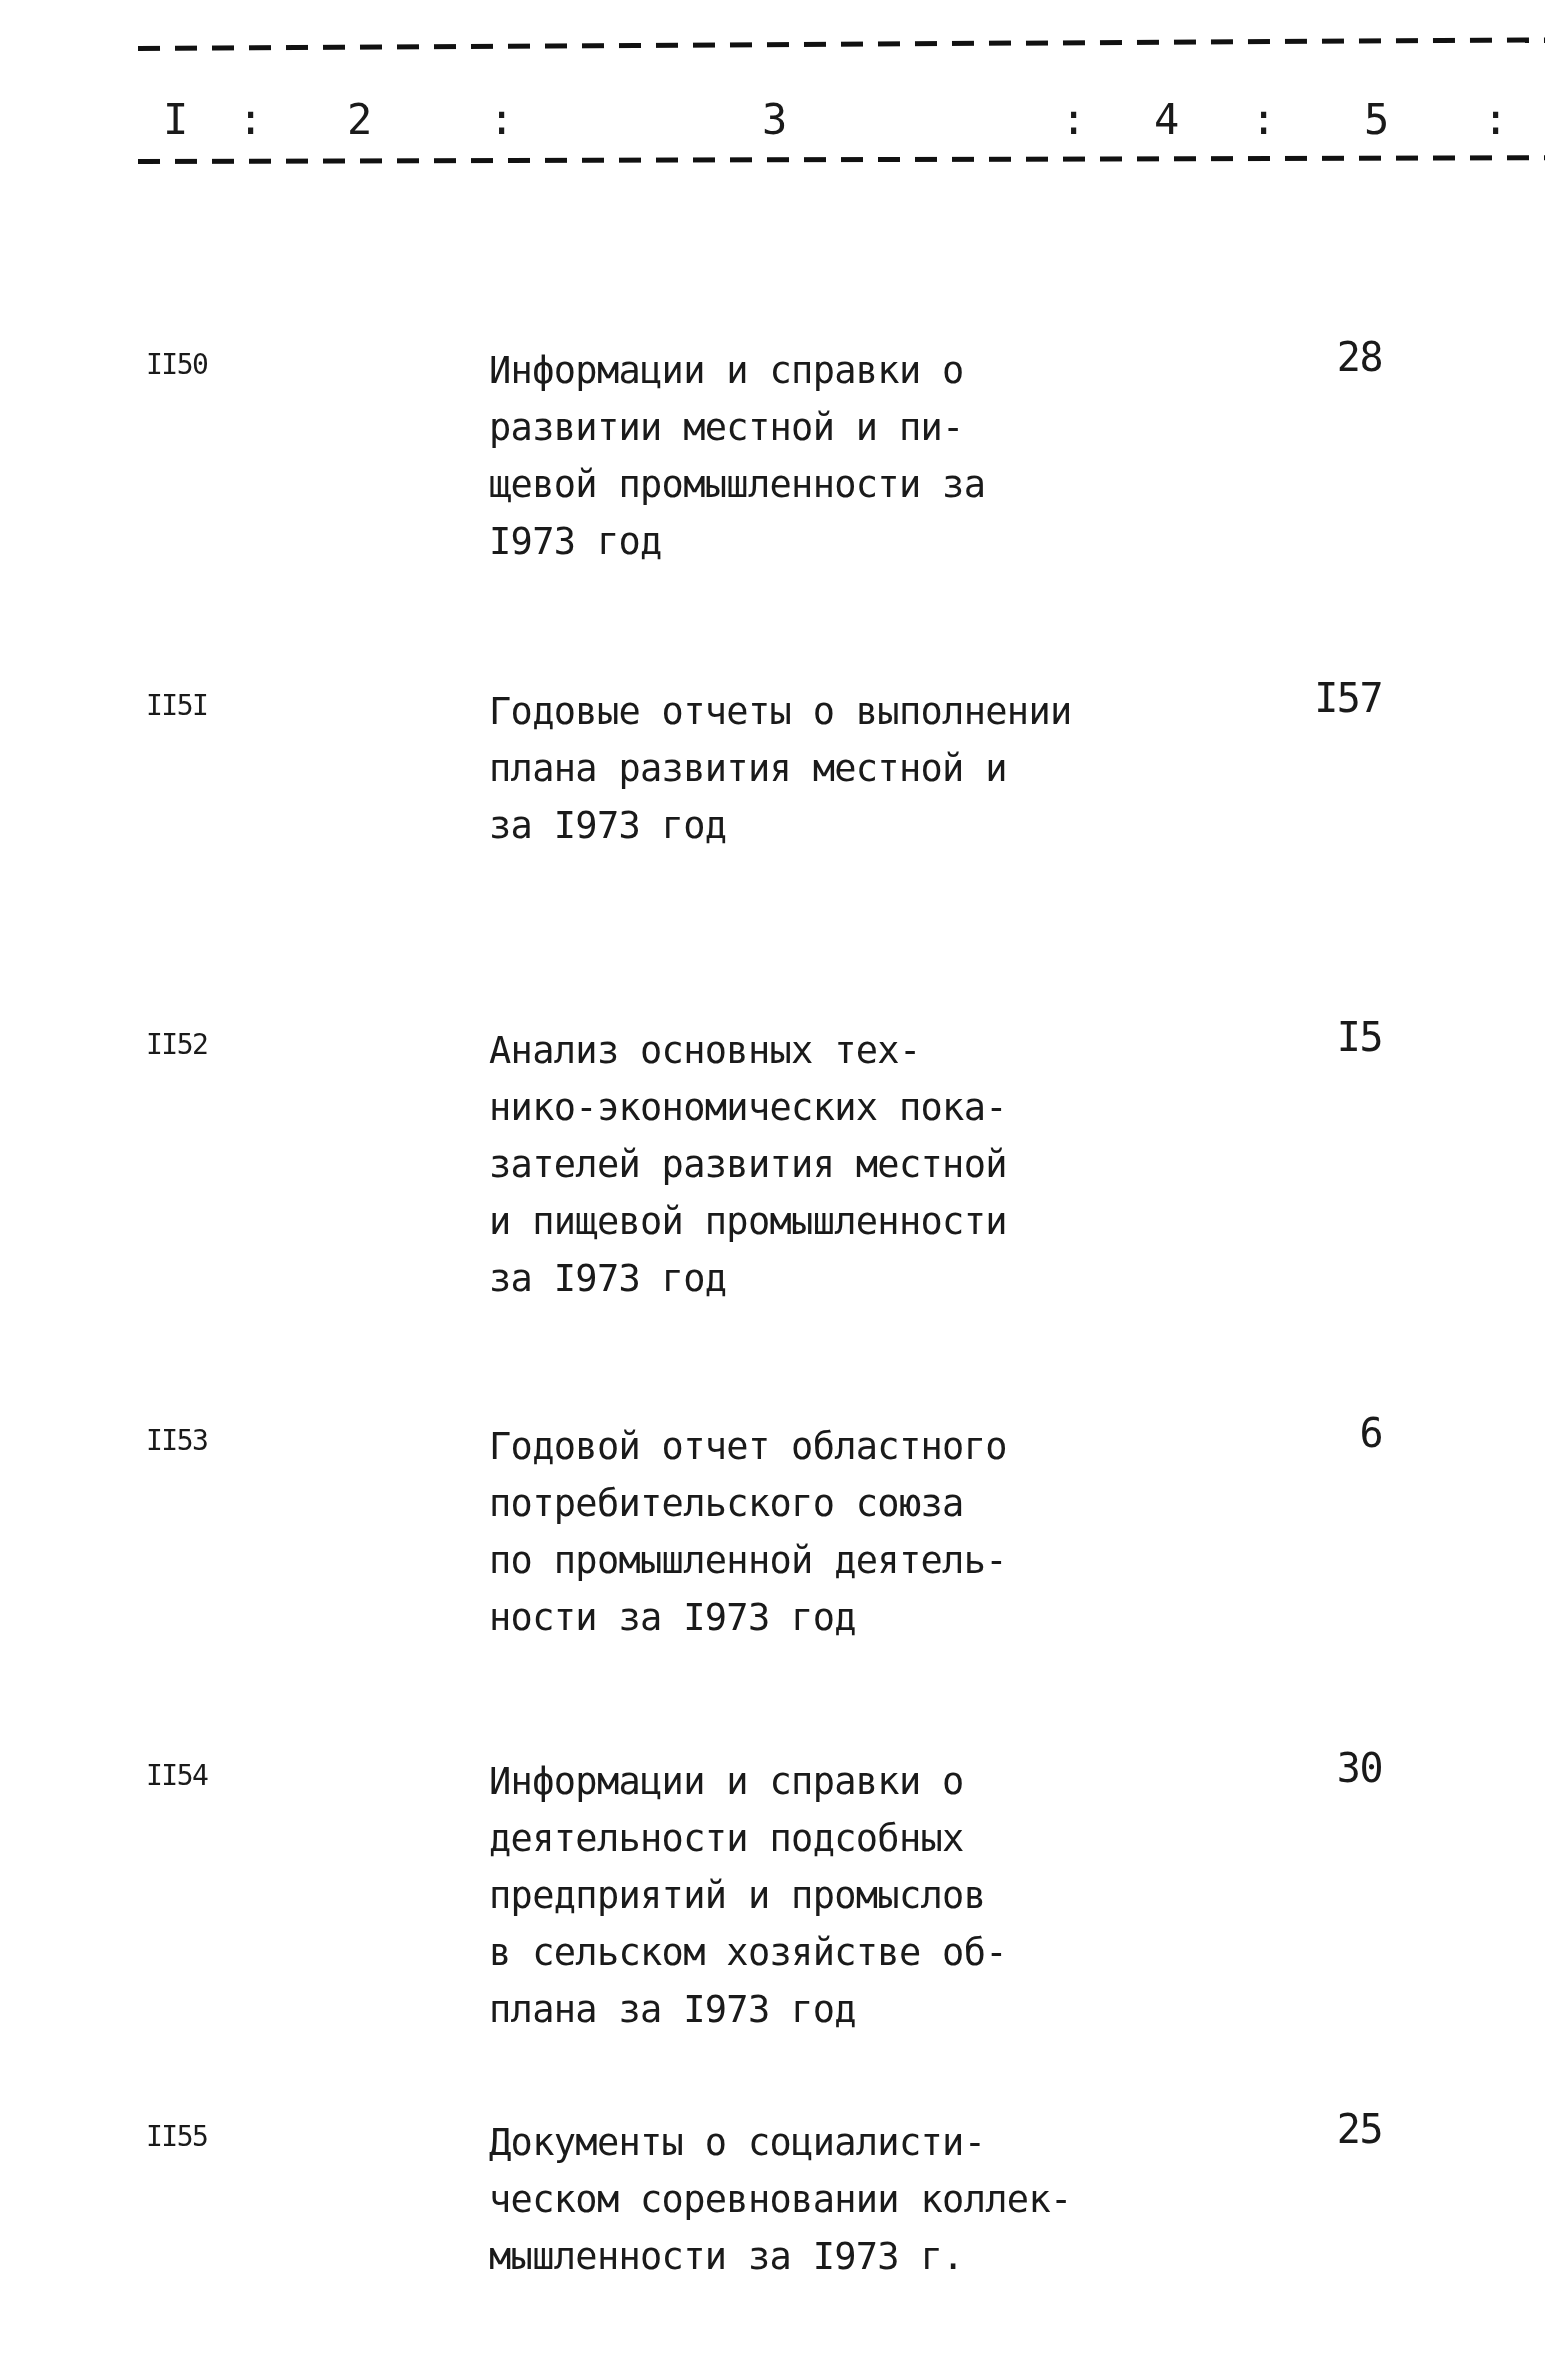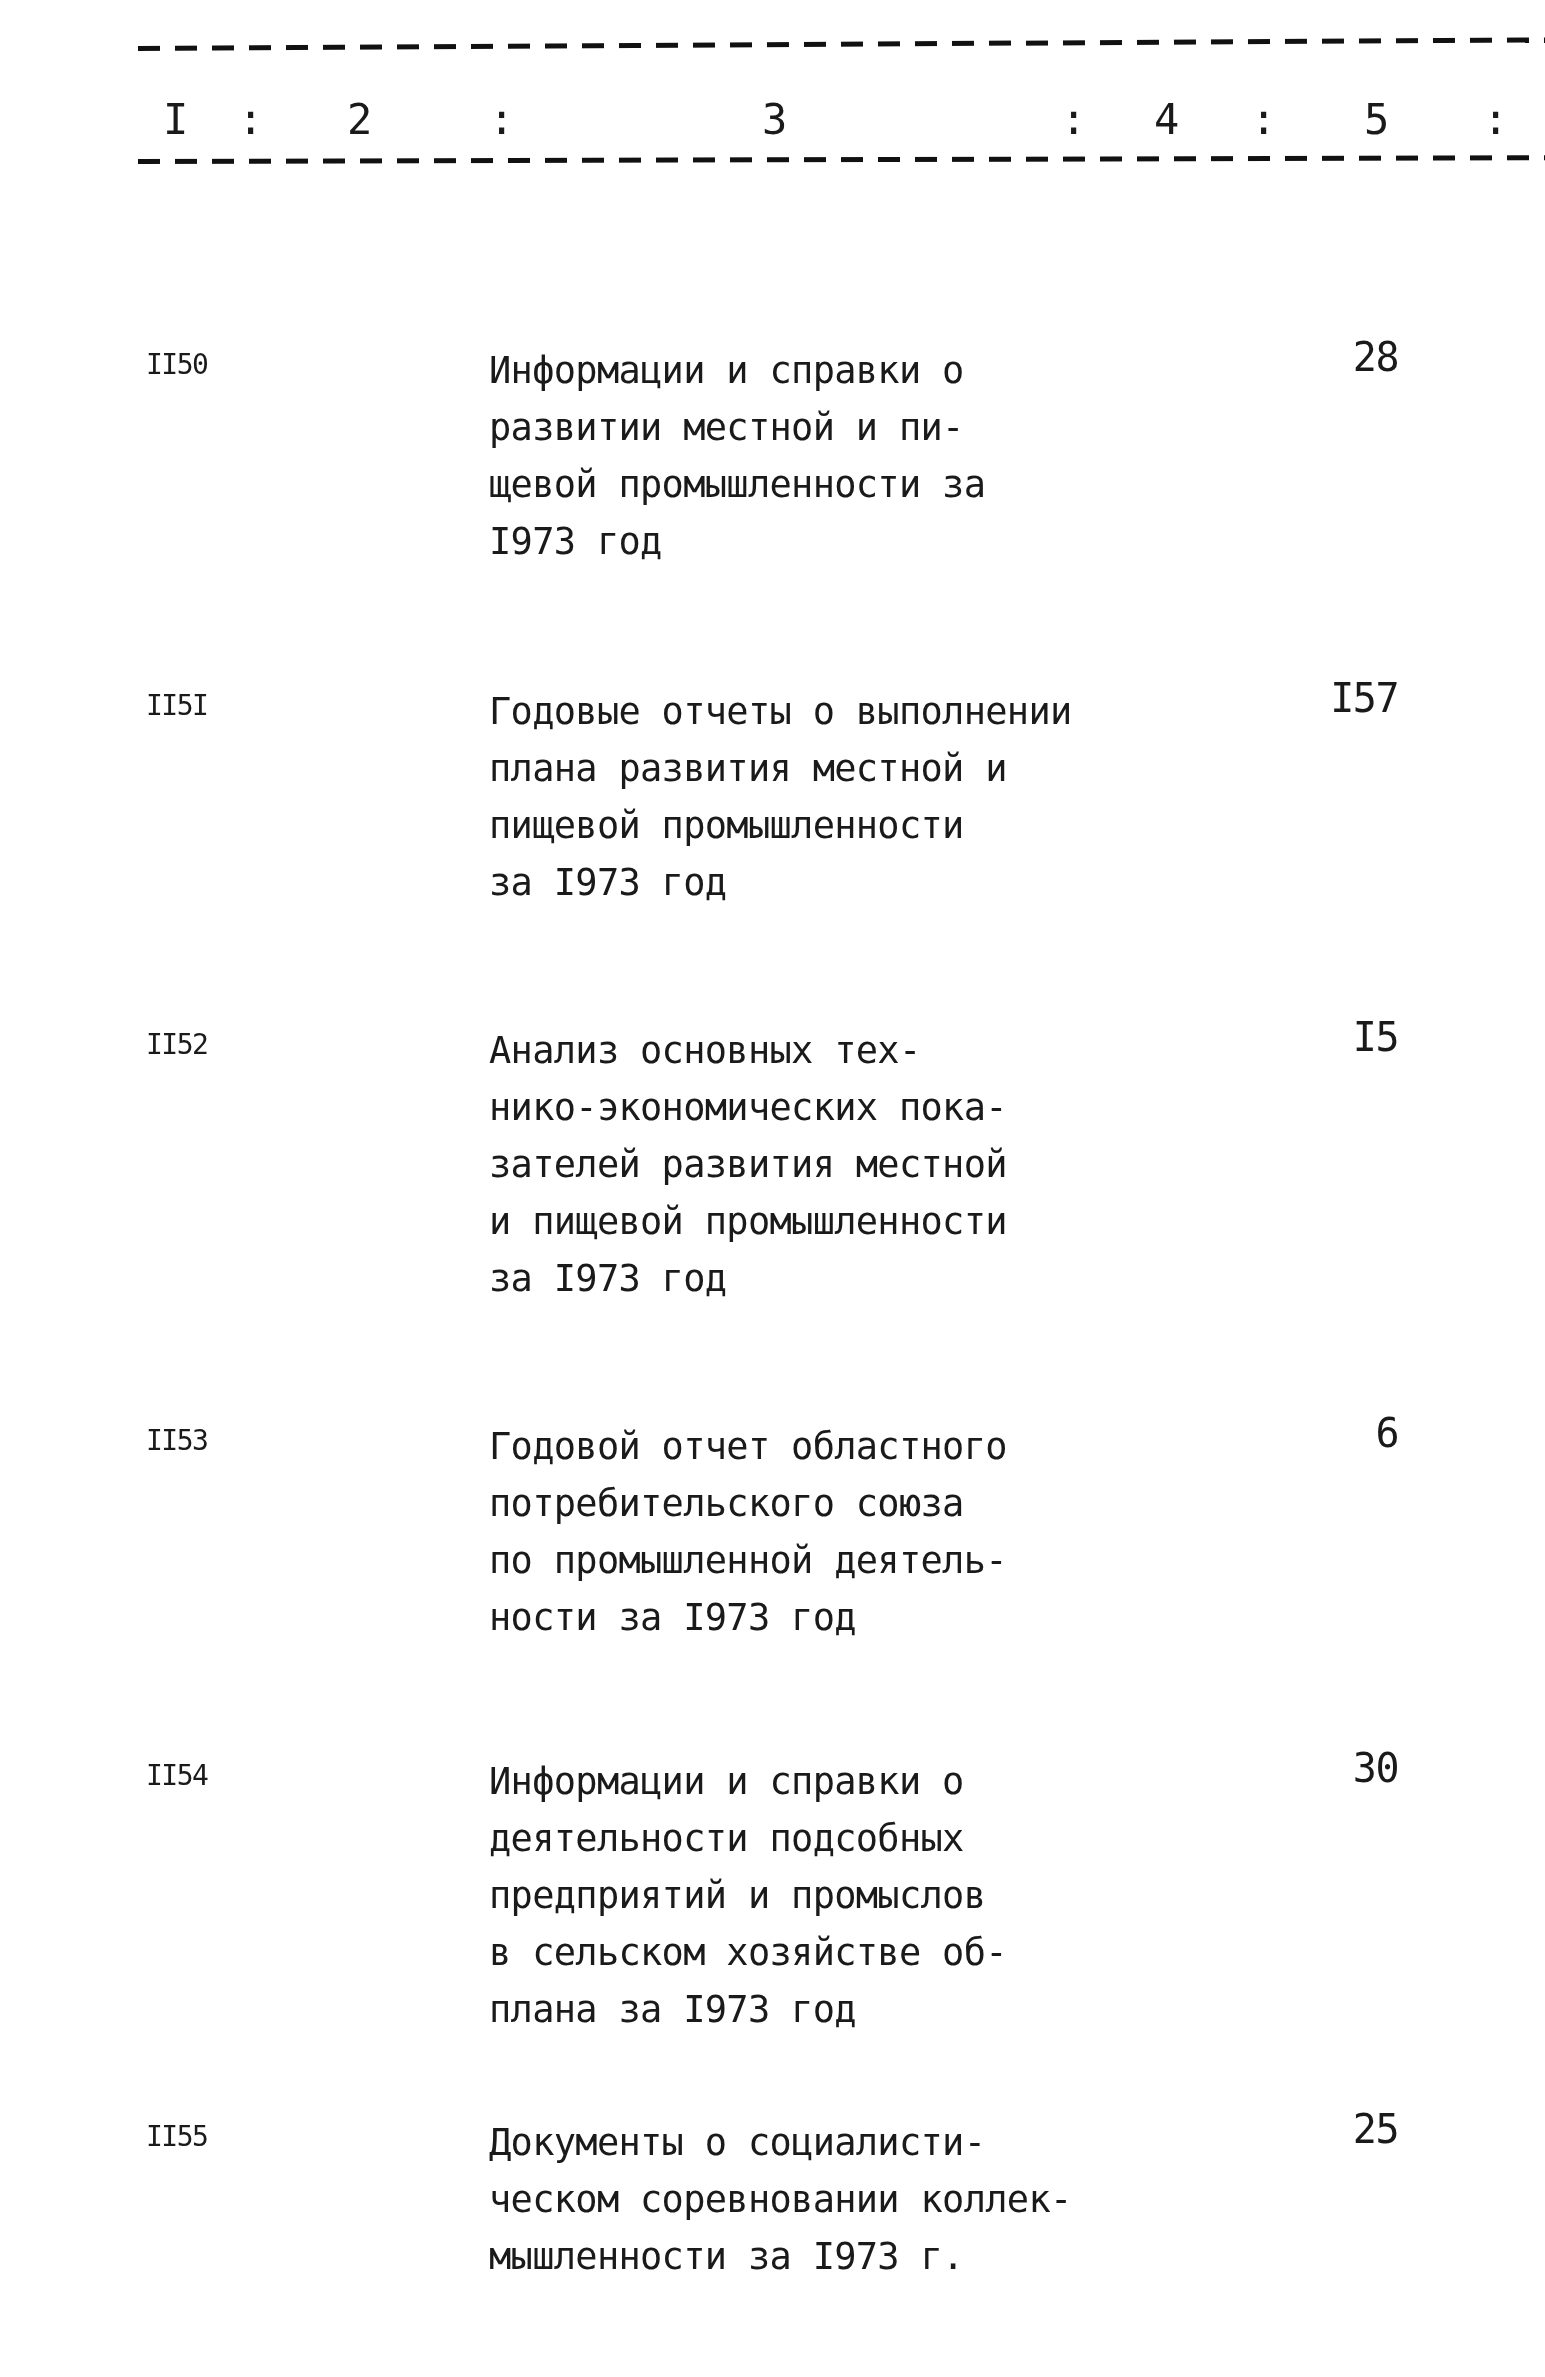--- a/index.html
+++ b/index.html
@@ -83,21 +83,21 @@
       font-size: 37px;
       line-height: 57px;
       letter-spacing: -0.7px;
     }
     .entry-title .line {
       display: block;
       white-space: nowrap;
     }
     .entry-sheets {
       position: absolute;
-      right: 148px;
+      right: 164px;
       top: -7.5px;
       font-size: 40px;
       line-height: 45px;
       text-align: right;
       letter-spacing: -1.5px;
     }
   </style>
 </head>
 <body>
 
@@ -129,21 +129,20 @@
       <span class="line">I973 год</span>
     </div>
     <span class="entry-sheets">28</span>
   </div>
 
   <div class="entry" style="top:683px;">
     <span class="entry-num">II5I</span>
     <div class="entry-title">
       <span class="line">Годовые отчеты о выполнении</span>
       <span class="line">плана развития местной и</span>
-      <span class="line">пищевой промышленности</span>
       <span class="line">за I973 год</span>
     </div>
     <span class="entry-sheets">I57</span>
   </div>
 
   <div class="entry" style="top:1022px;">
     <span class="entry-num">II52</span>
     <div class="entry-title">
       <span class="line">Анализ основных тех-</span>
       <span class="line">нико-экономических пока-</span>

